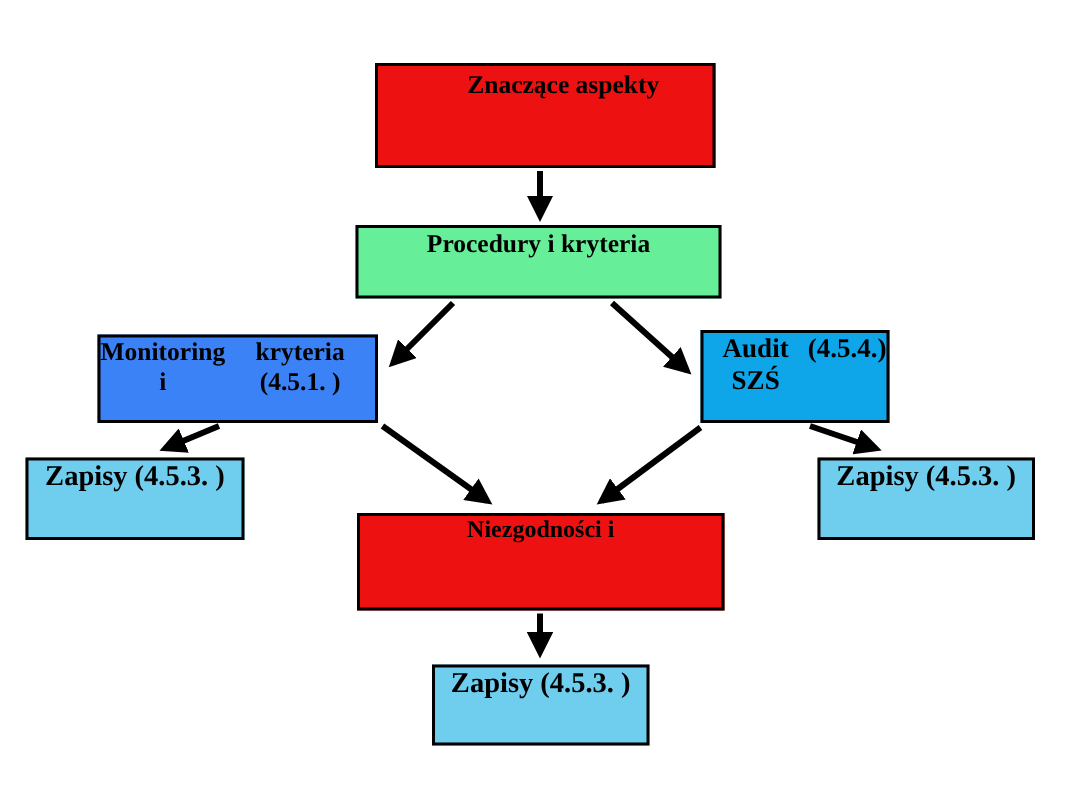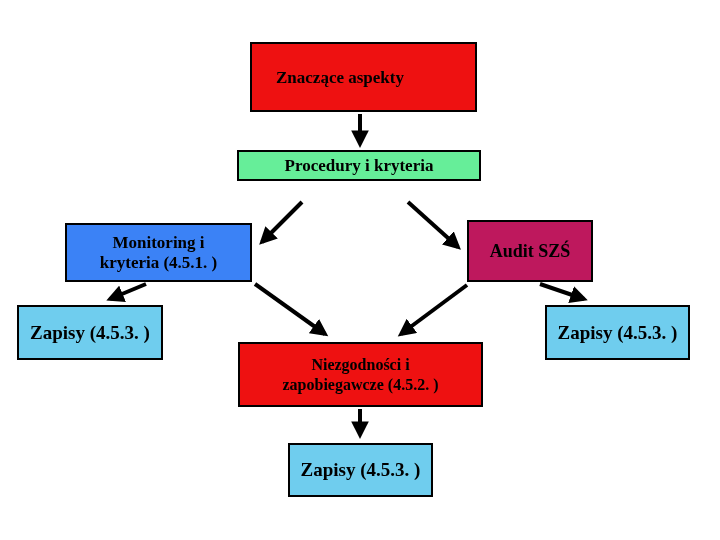--- a/index.html
+++ b/index.html
@@ -3,26 +3,26 @@
 <meta charset="utf-8">
 <style>
   html,body { margin:0; padding:0; background:#ffffff; }
   .stage {
     position:relative; width:720px; height:540px; background:#ffffff;
     font-family:"Liberation Serif","DejaVu Serif",serif; font-weight:bold; color:#000;
     overflow:hidden;
   }
   .node {
     position:absolute; box-sizing:border-box; border:2px solid #000;
-    display:flex; flex-direction:column; justify-content:center;
+    display:flex; flex-direction:row; justify-content:center;
     text-align:center;
   }
   .node span { display:block; }
   #n-aspects   { left:250px; top:42px;  width:227px; height:70px; text-align:left; padding-left:24px; font-size:17px; line-height:25px; }
-  #n-procedury { left:237px; top:150px; width:244px; height:31px; font-size:17px; line-height:21px; }
+  #n-procedury { left:237px; top:150px; width:244px; height:49px; font-size:17px; line-height:21px; }
   #n-monitoring{ left:65px;  top:223px; width:187px; height:59px; font-size:17px; line-height:20px; }
   #n-audit     { left:467px; top:220px; width:126px; height:62px; font-size:18px; line-height:21px; }
   #n-zap-left  { left:17px;  top:305px; width:146px; height:55px; font-size:19px; }
   #n-zap-right { left:545px; top:305px; width:145px; height:55px; font-size:19px; }
   #n-niezgod   { left:238px; top:342px; width:245px; height:65px; font-size:16px; line-height:20px; }
   #n-zap-bottom{ left:288px; top:443px; width:145px; height:54px; font-size:19px; }
   svg.arrows { position:absolute; left:0; top:0; width:720px; height:540px; pointer-events:none; }
   svg.arrows line { stroke:#000; stroke-width:4; }
 </style>
 </head>
@@ -52,34 +52,34 @@
 
   <div class="node" id="n-procedury" style="background: rgb(102, 238, 153);">
     <span>Procedury i kryteria</span>
   </div>
 
   <div class="node" id="n-monitoring" style="background: #3b82f6;">
     <span>Monitoring i</span>
     <span>kryteria (4.5.1. )</span>
   </div>
 
-  <div class="node" id="n-audit" style="background: #be185d;">
+  <div class="node" id="n-audit" style="background: #0ea5e9;">
     <span>Audit SZŚ</span>
+    <span>(4.5.4.)</span>
   </div>
 
   <div class="node" id="n-zap-left" style="background: rgb(111, 205, 238);">
     <span>Zapisy (4.5.3. )</span>
   </div>
 
   <div class="node" id="n-zap-right" style="background: rgb(111, 205, 238);">
     <span>Zapisy (4.5.3. )</span>
   </div>
 
   <div class="node" id="n-niezgod" style="background: rgb(238, 17, 17);">
     <span>Niezgodności i</span>
-    <span>zapobiegawcze (4.5.2. )</span>
   </div>
 
   <div class="node" id="n-zap-bottom" style="background: rgb(111, 205, 238);">
     <span>Zapisy (4.5.3. )</span>
   </div>
 
 </div>
 
 </body></html>

